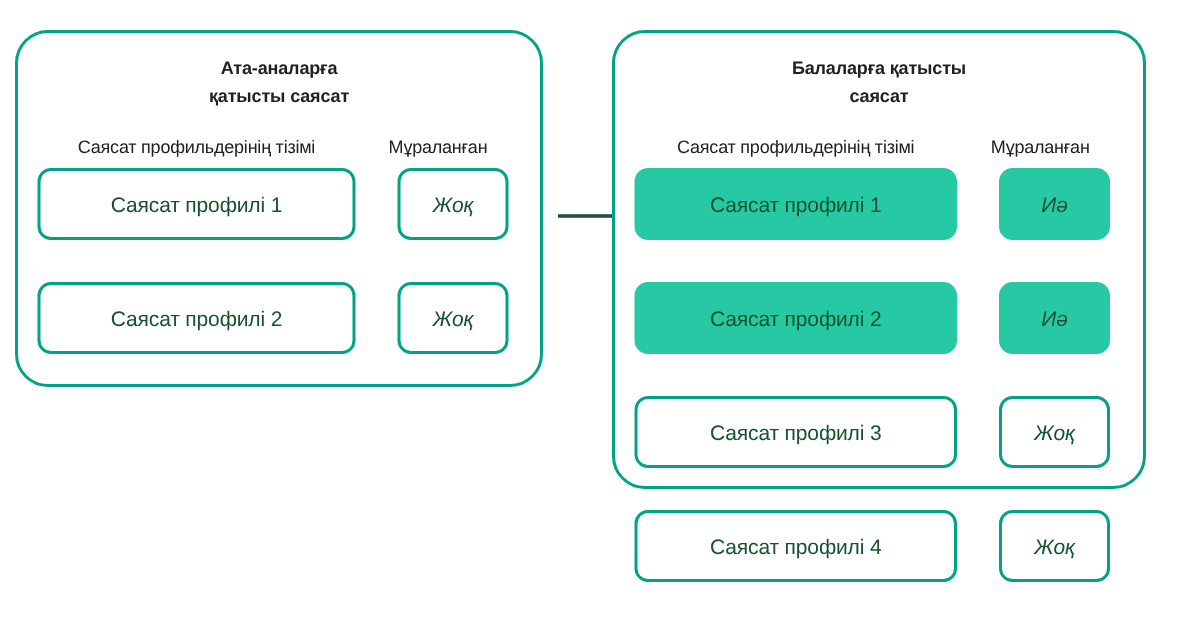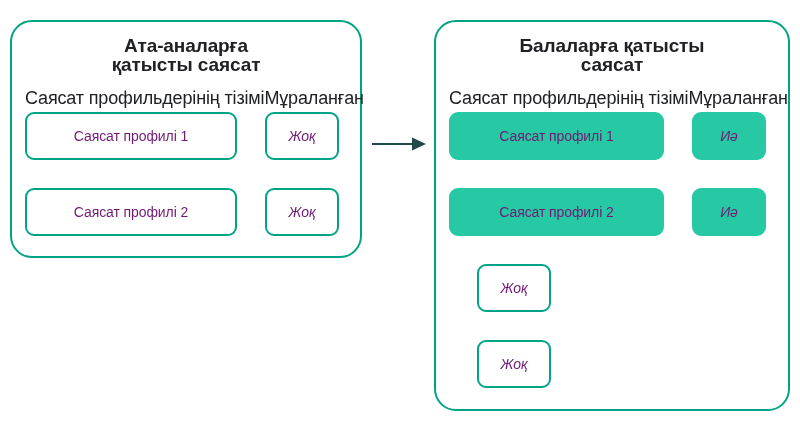--- a/index.html
+++ b/index.html
@@ -29,51 +29,51 @@
     border-radius: 22px;
     background: #ffffff;
   }
   .panel-left {
     left: 10px;
     top: 20px;
     width: 352px;
     height: 238px;
   }
   .panel-right {
-    left: 434px;
+    left: 408px;
     top: 20px;
     width: 356px;
-    height: 391px;
+    height: 306px;
   }
 
   
   .panel-header {
     position: absolute;
     left: 0;
     right: 0;
     top: 14px;
     text-align: center;
   }
   .panel-title {
-    font-size: 19px;
+    font-size: 12px;
     font-weight: bold;
     line-height: 19px;
     color: #202124;
     white-space: pre-line;
     letter-spacing: -0.1px;
   }
   .column-heads {
     display: flex;
     align-items: baseline;
     margin-top: 3px;
     padding: 0 13px;
     box-sizing: border-box;
   }
   .col-head {
-    font-size: 18px;
+    font-size: 12px;
     line-height: 18px;
     color: #202124;
     text-align: center;
     letter-spacing: -0.15px;
     white-space: nowrap;
   }
   .col-head.profiles { flex: 0 0 212px; }
   .col-head.inherited { flex: 1 1 auto; margin-top: 12px; }
 
   .panel-right .col-head.profiles { flex: 0 0 215px; }
@@ -96,21 +96,21 @@
     box-sizing: border-box;
     border: 2px solid #00a385;
     border-radius: 9px;
     height: 48px;
     display: flex;
     align-items: center;
     justify-content: center;
     font-size: 14px;
     line-height: 1;
     letter-spacing: -0.1px;
-    color: #701a75;
+    color: #14532d;
     background: #ffffff;
     white-space: nowrap;
   }
   .chip.profile { flex: 0 0 212px; }
   .chip.value   { flex: 0 0 74px; margin-left: 28px; font-style: italic; }
 
   .panel-right .chip.profile { flex: 0 0 215px; }
   .panel-right .chip.value   { flex: 0 0 74px; margin-left: 28px; }
 
   .chip.filled {
@@ -175,21 +175,23 @@
     <div class="rows">
       <div class="row">
         <div class="chip profile filled">Саясат профилі 1</div>
         <div class="chip value filled">Иә</div>
       </div>
       <div class="row">
         <div class="chip profile filled">Саясат профилі 2</div>
         <div class="chip value filled">Иә</div>
       </div>
       <div class="row">
+        <div class="chip profile">Саясат профилі 3</div>
         <div class="chip value">Жоқ</div>
       </div>
       <div class="row">
+        <div class="chip profile">Саясат профилі 4</div>
         <div class="chip value">Жоқ</div>
       </div>
     </div>
   </div>
 
 </div>
 
 </body></html>

